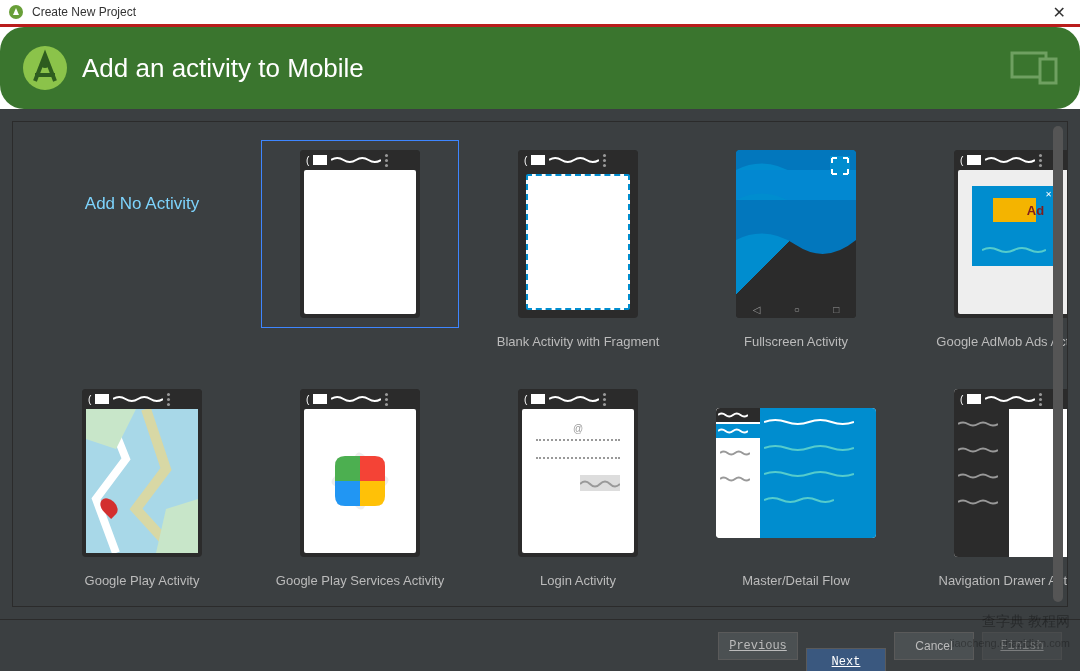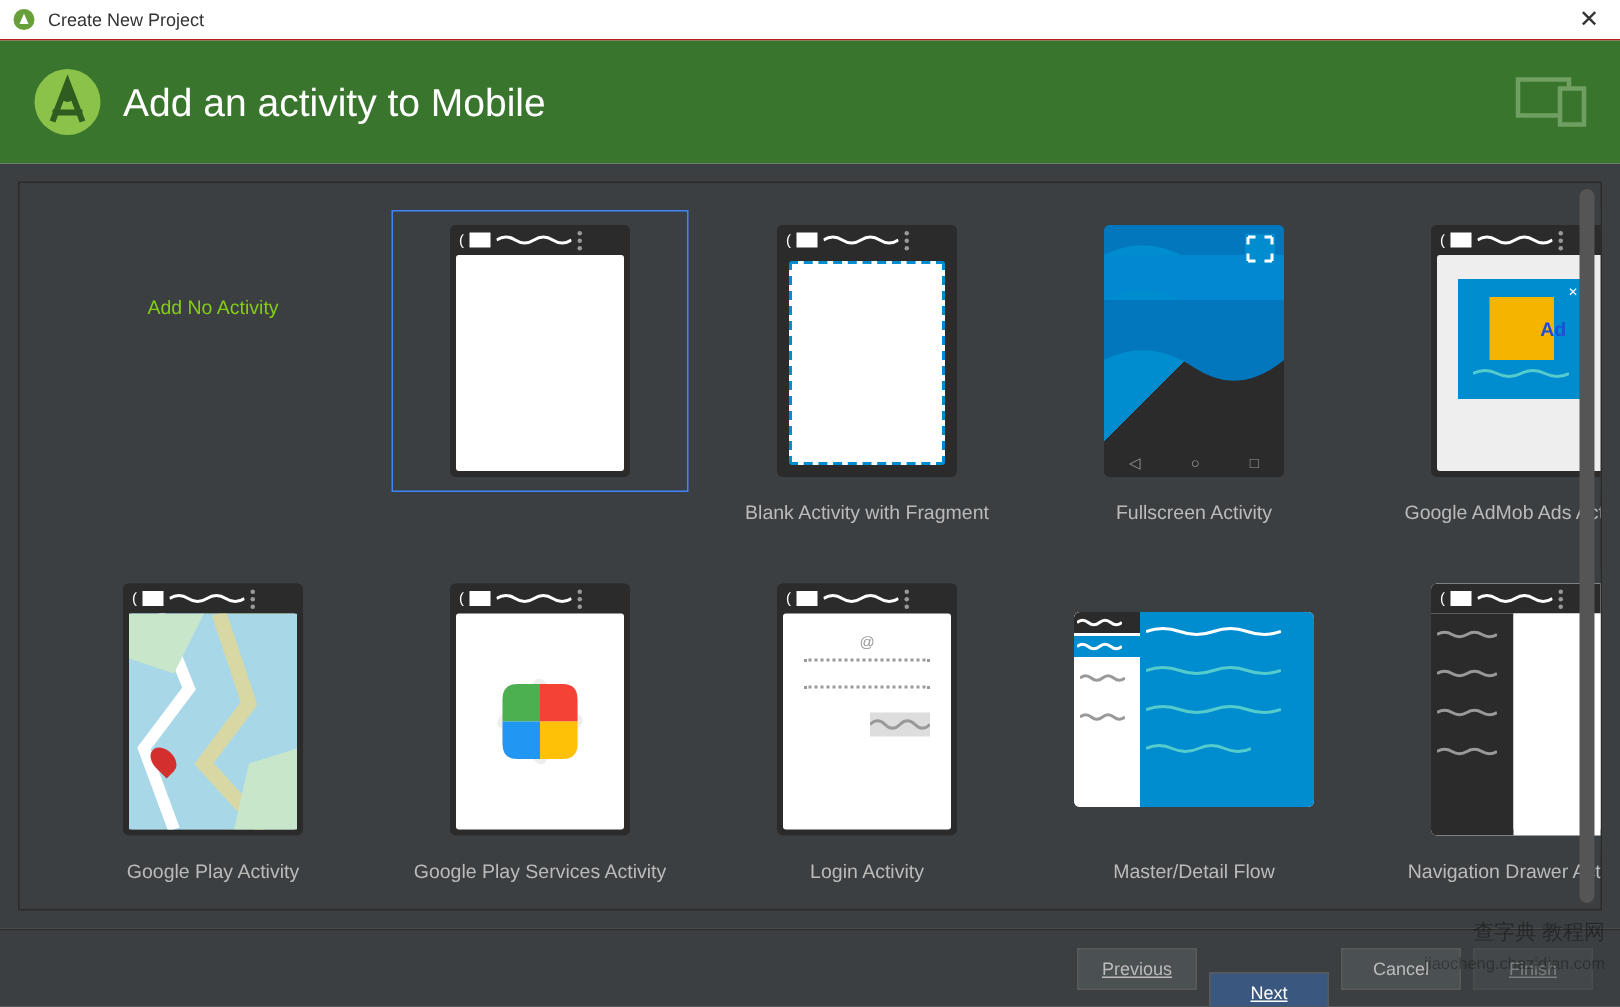--- a/index.html
+++ b/index.html
@@ -1,48 +1,48 @@
 <!DOCTYPE html>
 <html><head>
 <meta charset="utf-8">
 <style>
 * { box-sizing: border-box; margin: 0; padding: 0; font-family: "Segoe UI", sans-serif; }
 body { width: 1080px; height: 671px; background: #222; overflow: hidden; }
 .window { width: 1080px; height: 671px; background: #fff; display: flex; flex-direction: column; }
-.titlebar { height: 30px; background: #fff; display: flex; align-items: center; padding: 0 8px; border-bottom: 1px solid #b91c1c; }
+.titlebar { height: 30px; background: #fff; display: flex; align-items: center; padding: 0 8px; border-bottom: 3px solid #b91c1c; }
 .titlebar .icon { width: 16px; height: 16px; margin-right: 8px; }
 .titlebar .title { font-size: 12px; color: #333; flex: 1; }
 .titlebar .close { font-size: 16px; color: #333; cursor: pointer; padding: 0 6px; }
-.header { height: 90px; background: #3a752e; display: flex; align-items: center; padding: 0 20px; }
+.header { height: 90px; background: #3a752e; display: flex; align-items: center; padding: 0 20px; border-radius: 24px; }
 .header .logo { width: 50px; height: 50px; margin-right: 12px; }
 .header-title { color: #fff; font-size: 26px; font-weight: 300; flex: 1; }
 .header-device { width: 50px; height: 34px; }
 .content-area { flex: 1; background: #3b3f41; padding: 12px; display: flex; }
 .scroll-wrap { flex: 1; background: #3b3f41; border: 1px solid #2b2b2b; padding: 18px 30px; overflow: hidden; position: relative; }
 .grid { display: grid; grid-template-columns: repeat(5, 1fr); gap: 30px 20px; }
 .tile { display: flex; flex-direction: column; align-items: center; cursor: pointer; }
 .tile.selected .thumb-outer { border: 1px solid #3e86ff; }
 .tile.selected .label-bar { background: #3e5fae; color: #fff; padding: 4px 0; width: 198px; }
 .thumb-outer { width: 198px; height: 188px; background: #3b3f41; display: flex; align-items: center; justify-content: center; border: 1px solid transparent; }
 .no-activity .thumb-outer { background: transparent; }
-.no-activity .label-bar { font-size: 13px; color: #84cc16; margin-top: -60px; text-align: right; }
+.no-activity .label-bar { font-size: 17px; color: #7dd3fc; margin-top: -60px; text-align: right; }
 .label-bar { font-size: 13px; color: #bbb; text-align: center; margin-top: 6px; }
 .mock { width: 120px; height: 168px; background: #2b2b2b; border-radius: 4px; position: relative; overflow: hidden; }
 .mock .topbar { position: absolute; top: 0; left: 0; right: 0; height: 20px; background: #2b2b2b; display: flex; align-items: center; padding: 0 6px; gap: 4px; }
 .mock .topbar .tab { width: 14px; height: 10px; background: #fff; }
 .mock .topbar .dots { width: 4px; display: flex; flex-direction: column; gap: 2px; }
 .mock .topbar .dot { width: 3px; height: 3px; background: #999; border-radius: 50%; }
 .mock .body { position: absolute; top: 20px; left: 4px; right: 4px; bottom: 4px; background: #fff; border-radius: 2px; }
 .mock.fragment .body { border: 2px dashed #008dcf; background: #fff; top: 24px; left: 8px; right: 8px; bottom: 8px; }
 .mock.fullscreen .body { background: linear-gradient(135deg, #008dcf 50%, #2b2b2b 50%); top: 0; left: 0; right: 0; bottom: 0; }
 .mock.fullscreen .expand { position: absolute; top: 6px; right: 6px; width: 20px; height: 20px; background: #008dcf; }
 .mock.fullscreen .nav { position: absolute; bottom: 0; left: 0; right: 0; height: 18px; background: #2b2b2b; display: flex; justify-content: space-around; align-items: center; }
 .mock.fullscreen .nav span { color: #999; font-size: 10px; }
 .mock.admob .adbox { position: absolute; top: 36px; left: 18px; right: 18px; height: 80px; background: #008dcf; display: flex; align-items: flex-start; justify-content: center; padding-top: 12px; }
-.mock.admob .adtext { background: #f4b400; color: #1d4ed8; width: 34px; height: 42px; display: flex; align-items: center; justify-content: center; font-size: 13px; font-weight: bold; padding-left: 43px; }
+.mock.admob .adtext { background: #f4b400; color: #7f1d1d; width: 34px; height: 24px; display: flex; align-items: center; justify-content: center; font-size: 13px; font-weight: bold; padding-left: 43px; }
 .mock.admob .body { background: #eee; }
 .mock.maps .body { background: linear-gradient(45deg, #a8d8e8 25%, #d4edc9 25%, #d4edc9 50%, #a8d8e8 50%, #a8d8e8 75%, #d4edc9 75%); }
 .mock.maps .pin { position: absolute; bottom: 40px; left: 20px; width: 14px; height: 20px; background: #d32f2f; border-radius: 50% 50% 50% 0; transform: rotate(-45deg); }
 .mock.play .body { display: flex; align-items: center; justify-content: center; }
 .mock.play .puzzle { width: 60px; height: 60px; position: relative; }
 .mock.login .body { background: #fff; }
 .mock.login .field { position: absolute; left: 14px; right: 14px; height: 2px; border-bottom: 2px dotted #999; }
 .mock.login .field.f1 { top: 30px; }
 .mock.login .field.f2 { top: 48px; }
 .mock.login .btn { position: absolute; top: 66px; right: 14px; width: 40px; height: 16px; background: #ddd; }
@@ -50,21 +50,21 @@
 .mock.master .left { width: 44px; background: #fff; }
 .mock.master .left .lbar { height: 14px; background: #2b2b2b; margin-bottom: 2px; }
 .mock.master .left .lsel { height: 14px; background: #008dcf; }
 .mock.master .right { flex: 1; background: #008dcf; position: relative; }
 .mock.nav { background: #fff; display: flex; }
 .scrollbar { position: absolute; right: 4px; top: 4px; bottom: 4px; width: 10px; background: #555; border-radius: 5px; }
 .footer { height: 52px; background: #3b3f41; display: flex; align-items: center; justify-content: flex-end; padding: 0 18px; gap: 8px; border-top: 1px solid #2b2b2b; }
 .btn-ft { width: 80px; height: 28px; background: #4b5052; color: #bbb; border: 1px solid #5a5a5a; font-size: 12px; cursor: pointer; }
 .btn-ft.primary { background: #3a587f; color: #fff; margin-top: 32px; }
 .btn-ft.disabled { opacity: 0.5; cursor: default; }
-.btn-ft .ul { text-decoration: underline; }
+.btn-ft .ul { text-decoration: underline; font-family: Liberation Mono, monospace; }
 .watermark { position: absolute; bottom: 40px; right: 10px; font-size: 14px; color: rgba(0,0,0,0.35); pointer-events: none; }
 .watermark2 { position: absolute; bottom: 22px; right: 10px; font-size: 11px; color: rgba(0,0,0,0.3); pointer-events: none; }
 svg.wavy { stroke: #2b2b2b; stroke-width: 2; fill: none; }
 </style>
 </head>
 <body>
 
 <div class="window">
   <div class="titlebar">
     <span class="icon">

